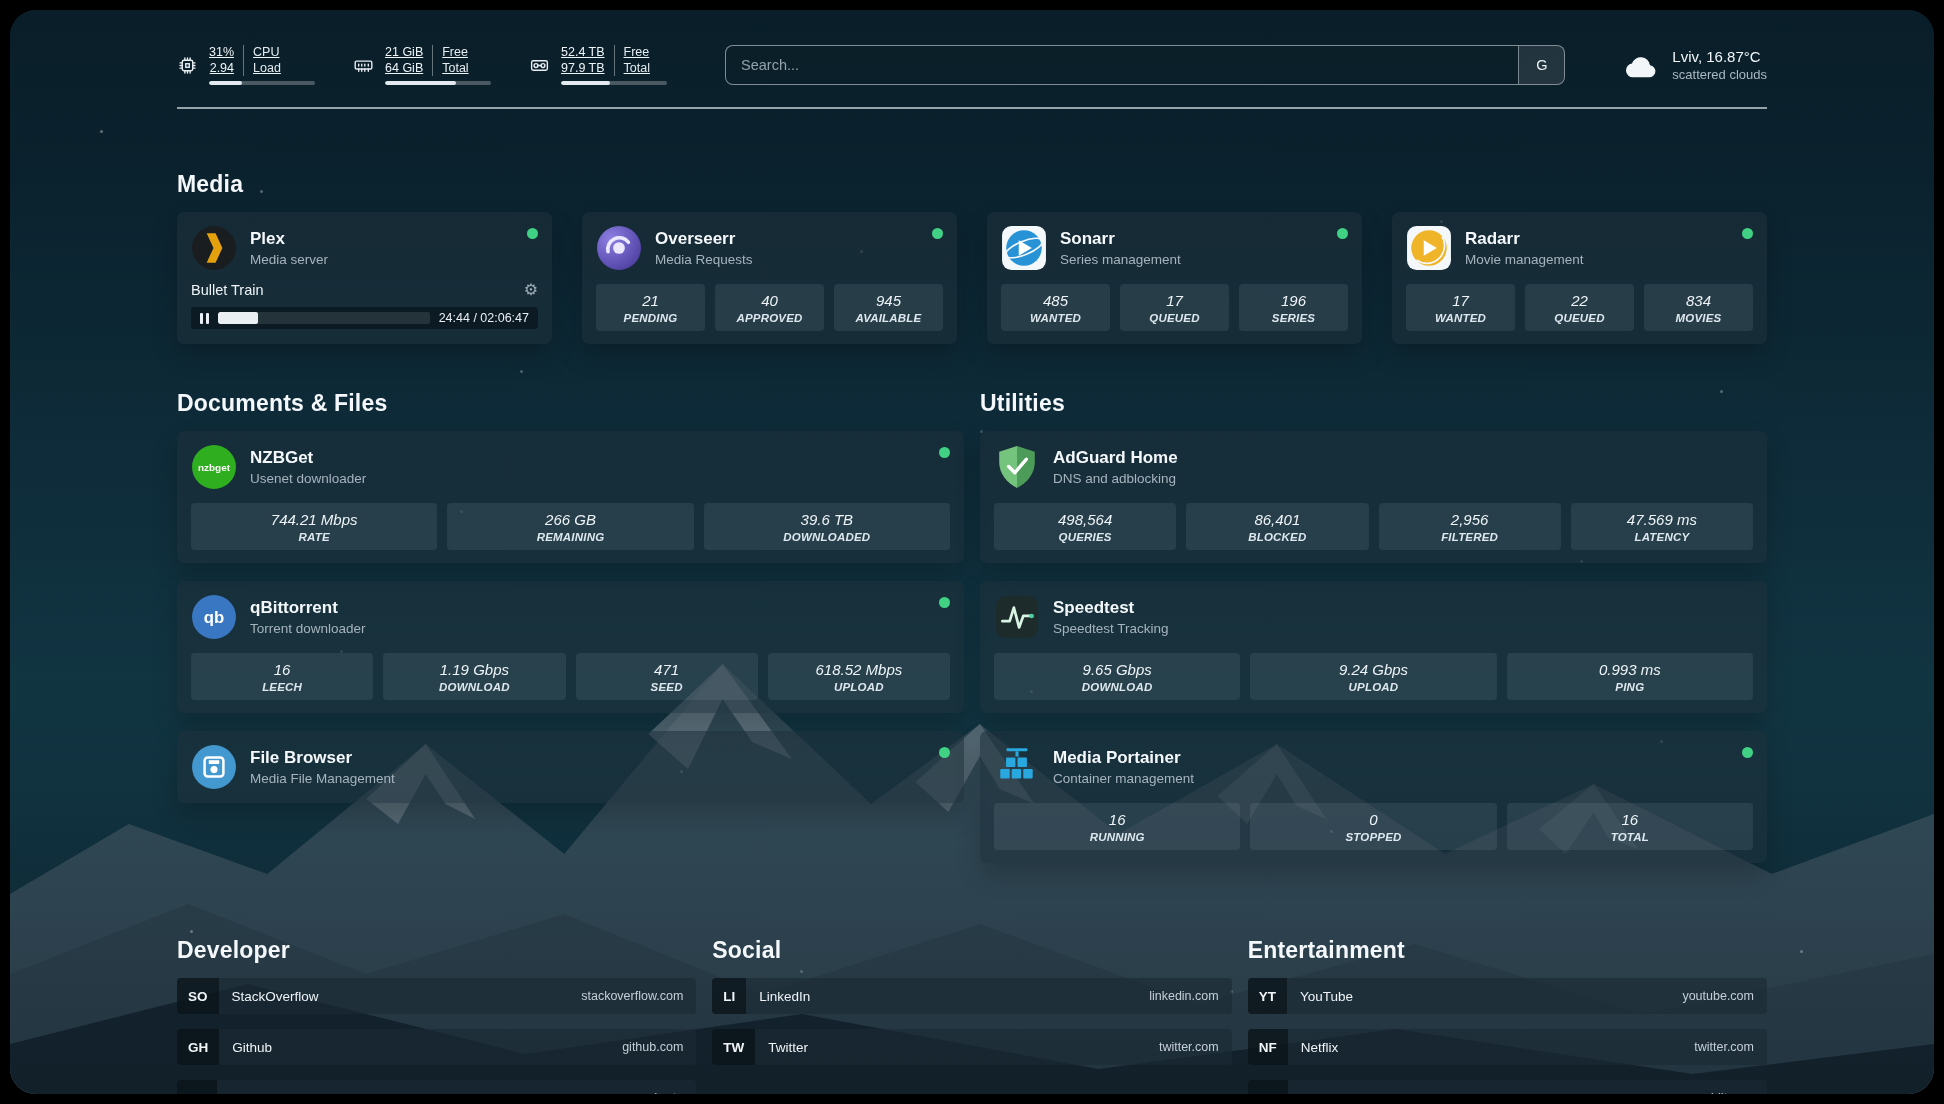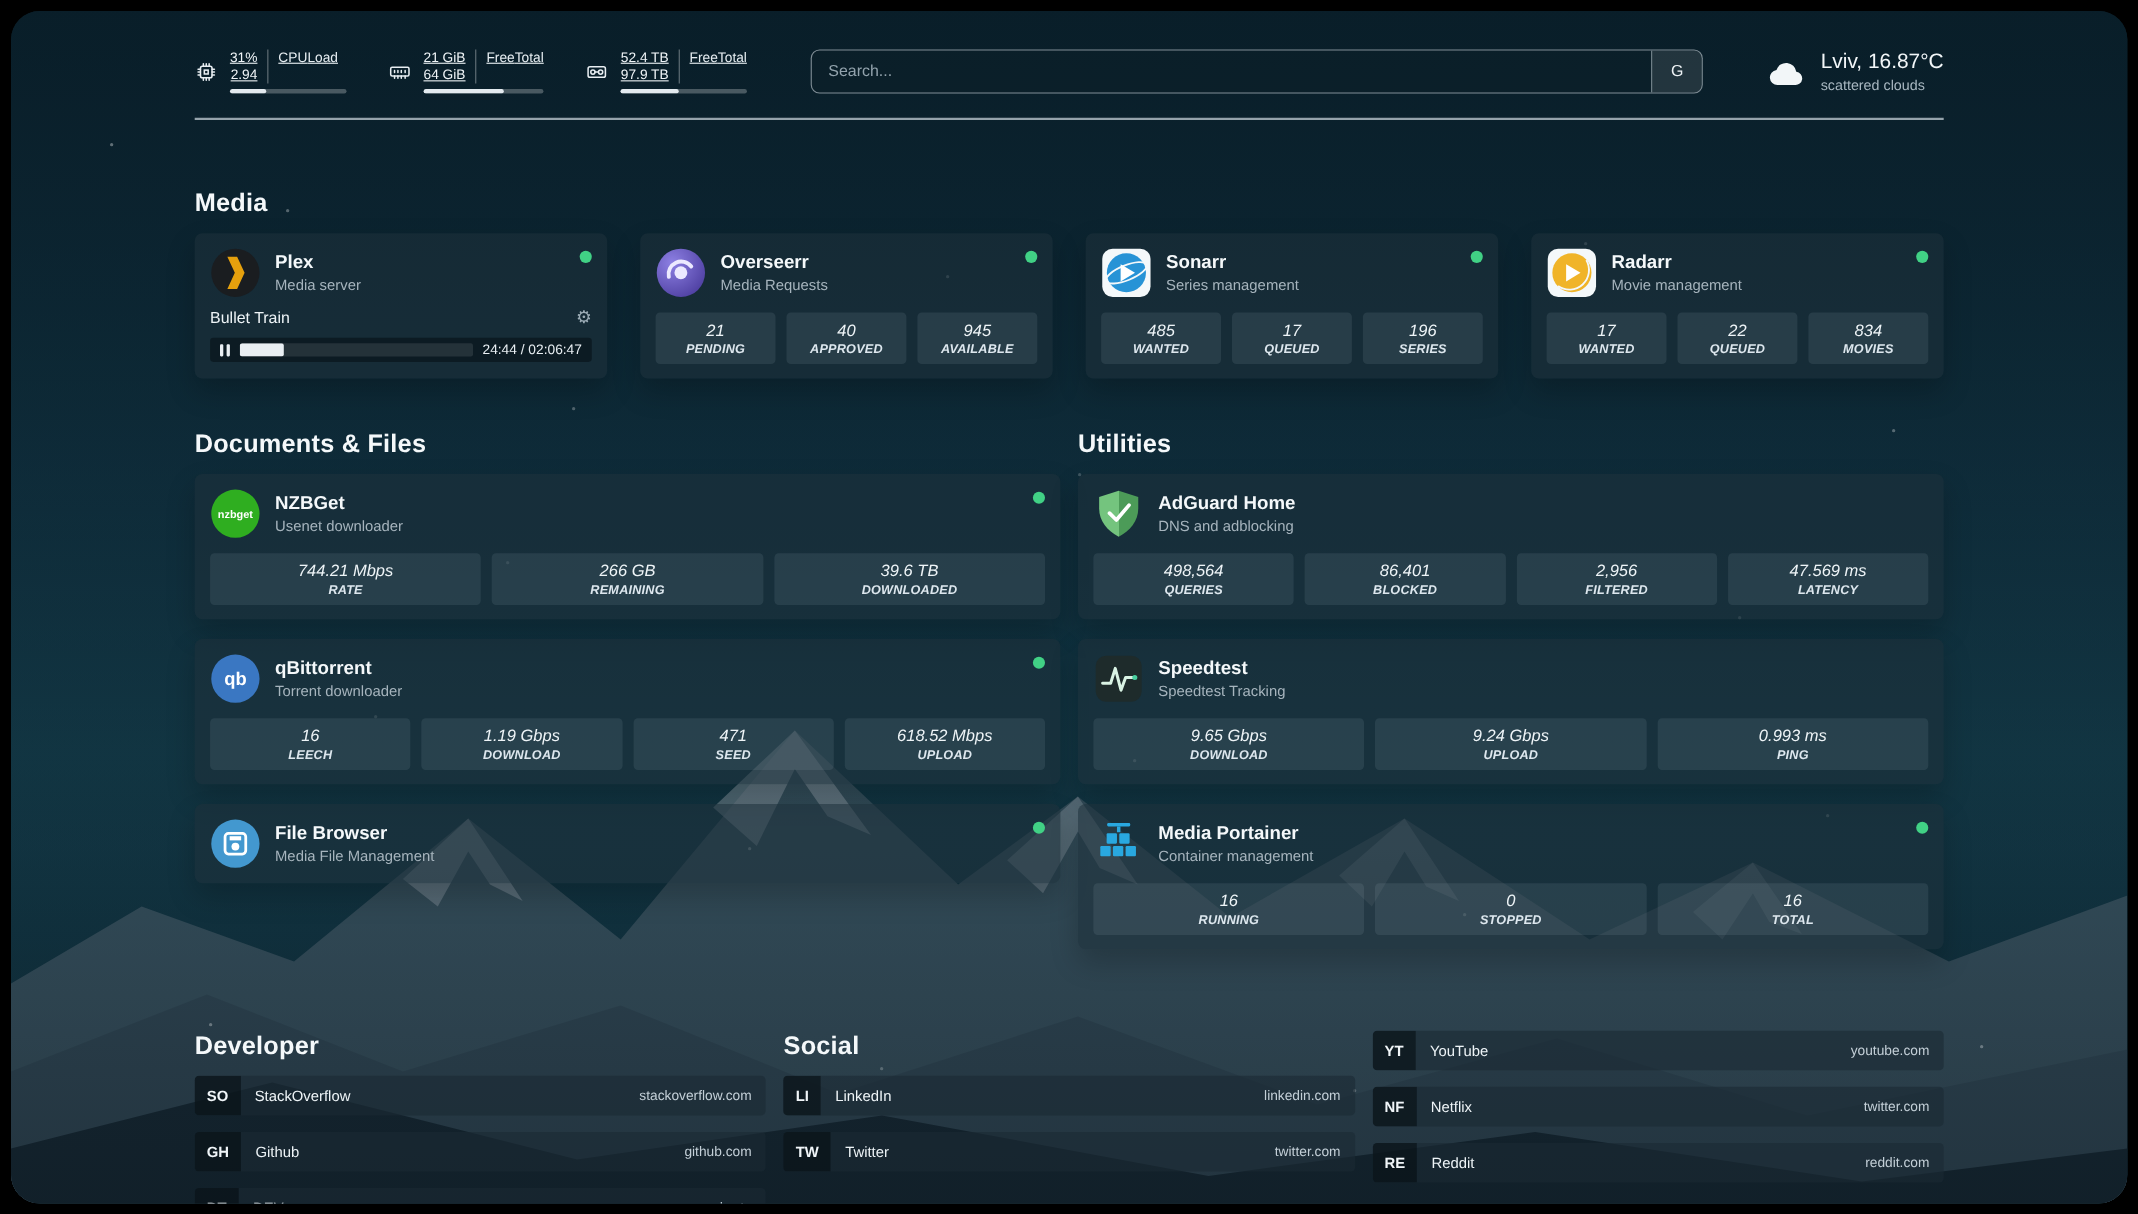--- a/index.html
+++ b/index.html
@@ -29,32 +29,32 @@
   .content { position:absolute; inset:0; padding:26px 167px 0; }
 
   
   .topbar { display:flex; align-items:center; height:58px; }
   .resources { display:flex; align-items:center; gap:38px; }
   .res { display:flex; align-items:center; gap:11px; }
   .res-icon svg { width:21px; height:21px; display:block; }
   .res-body { min-width:106px; }
   .res-cols { display:flex; font-size:12.5px; line-height:1.25;text-decoration:underline; }
   .res-vals { display:flex; flex-direction:column; align-items:flex-end; padding-right:9px; border-right:1px solid rgba(255,255,255,0.38); color:#f0f5f8; }
-  .res-labs { display:flex; padding-left:9px; color:#e6edf1; }
+  .res-labs { display:flex; flex-direction:column; padding-left:9px; color:#e6edf1; }
   .res-bar { height:4px; margin-top:5px; border-radius:2px; background:rgba(255,255,255,0.26); overflow:hidden; }
   .res-fill { height:100%; background:#e3eaef; border-radius:2px; }
 
   .search { flex:1; display:flex; margin:0 58px; height:40px; border:1px solid rgba(206,217,224,0.6); border-radius:8px; overflow:hidden; background:rgba(14,30,40,0.45); }
   .search input { flex:1; background:transparent; border:none; outline:none; color:#e8eef2; font-size:14.5px; padding:0 15px; font-family:"Liberation Sans", sans-serif; }
   .search input::placeholder { color:#93a3ad; }
   .search-btn { width:46px; border:none; border-left:1px solid rgba(206,217,224,0.5); background:rgba(255,255,255,0.1); color:#edf2f5; font-size:14.5px; cursor:pointer; font-family:"Liberation Sans", sans-serif; }
 
   .weather { display:flex; align-items:center; gap:13px; }
   .weather-icon svg { width:36px; height:30px; display:block; }
-  .weather-loc { font-size:19px; color:#f2f6f8; }
+  .weather-loc { font-size:15px; color:#f2f6f8; }
   .weather-cond { font-size:13px; color:#a9b8c1; margin-top:2px; }
 
   .divider { margin-top:13px; border-bottom:2px solid rgba(225,234,239,0.65); }
 
   
   h2.section-title { font-size:23px; font-weight:700; margin:0 0 14px; color:#f4f8fa; letter-spacing:.2px; }
   .media-section { margin-top:62px; }
   .media-grid { display:grid; grid-template-columns:repeat(4,1fr); gap:30px; }
 
   .card { background:rgba(30,48,59,0.58); border-radius:7px; padding:13px 14px; box-shadow:0 12px 26px rgba(0,0,0,0.2); position:relative; }
@@ -579,20 +579,21 @@
           <span class="bm-url">linkedin.com</span>
         </a>
         <a class="bm-row">
           <span class="bm-abbr">TW</span>
           <span class="bm-label">Twitter</span>
           <span class="bm-url">twitter.com</span>
         </a>
       </div>
 
       <div>
+        <h2 class="section-title">Entertainment</h2>
         <a class="bm-row">
           <span class="bm-abbr">YT</span>
           <span class="bm-label">YouTube</span>
           <span class="bm-url">youtube.com</span>
         </a>
         <a class="bm-row">
           <span class="bm-abbr">NF</span>
           <span class="bm-label">Netflix</span>
           <span class="bm-url">twitter.com</span>
         </a>

